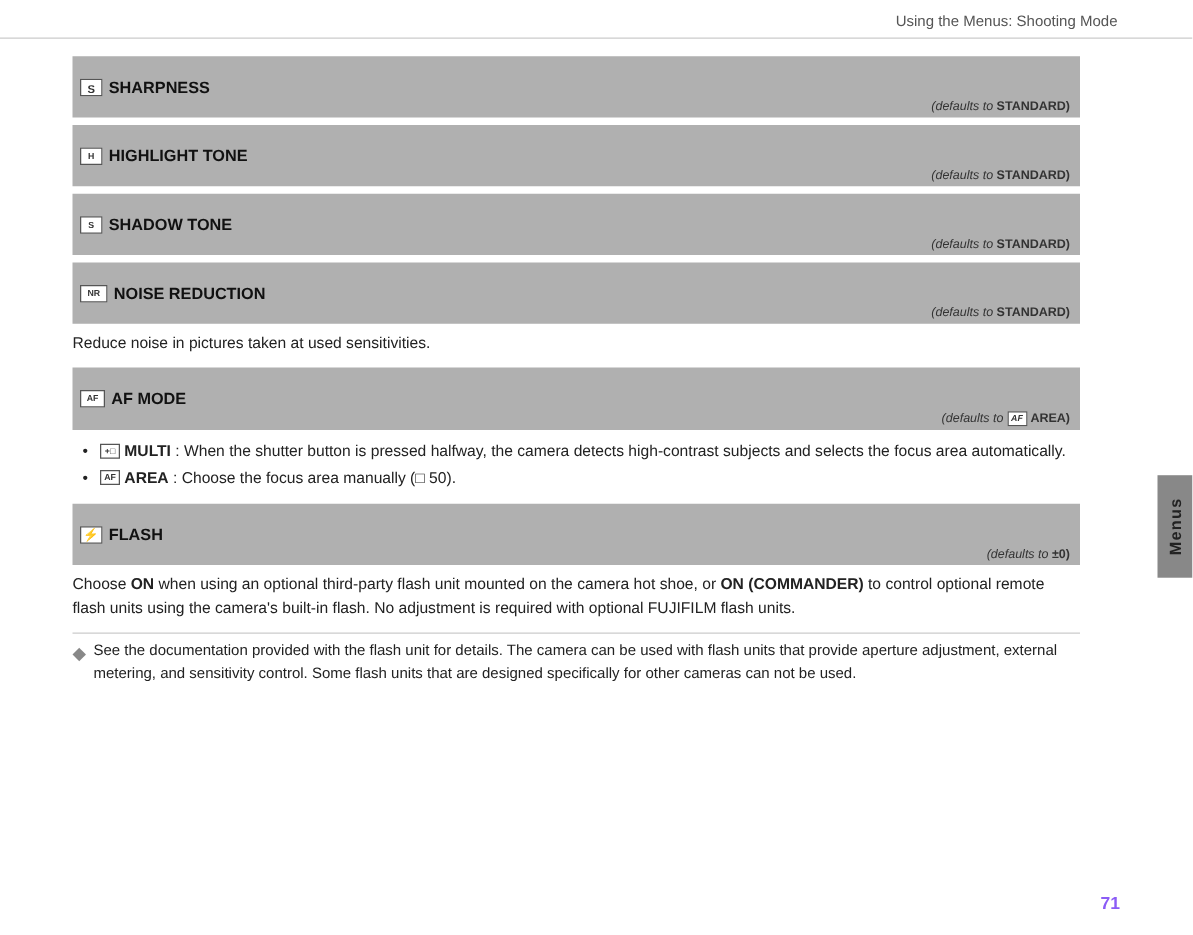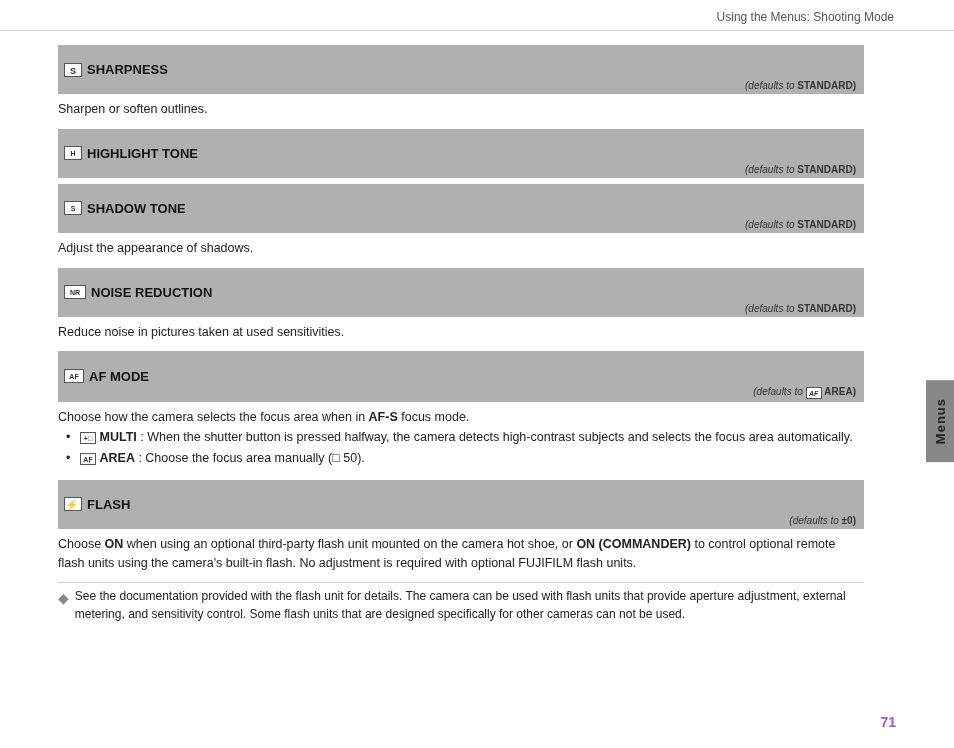--- a/index.html
+++ b/index.html
@@ -176,46 +176,40 @@
 
   <div class="section-bar">
     <div class="section-bar-title">
       <span class="section-icon">S</span>
       <span>SHARPNESS</span>
     </div>
     <div class="section-default">
       (defaults to <strong>STANDARD)</strong>
     </div>
   </div>
-  <div class="section-body">
-    <span>Sharpen or soften outlines.</span>
-  </div>
 
   <div class="section-bar">
     <div class="section-bar-title">
       <span class="section-icon" style="font-size:7px;">H</span>
       <span>HIGHLIGHT TONE</span>
     </div>
     <div class="section-default">
       (defaults to <strong>STANDARD)</strong>
     </div>
   </div>
 
   <div class="section-bar">
     <div class="section-bar-title">
       <span class="section-icon" style="font-size:7px;">S</span>
       <span>SHADOW TONE</span>
     </div>
     <div class="section-default">
       (defaults to <strong>STANDARD)</strong>
     </div>
   </div>
-  <div class="section-body">
-    <span>Adjust the appearance of shadows.</span>
-  </div>
 
   <div class="section-bar">
     <div class="section-bar-title">
       <span class="section-icon" style="font-size:7px; width:22px;">NR</span>
       <span>NOISE REDUCTION</span>
     </div>
     <div class="section-default">
       (defaults to <strong>STANDARD)</strong>
     </div>
   </div>
@@ -226,21 +220,20 @@
   <div class="section-bar">
     <div class="section-bar-title">
       <span class="section-icon" style="font-size:7px; width:20px;">AF</span>
       <span>AF MODE</span>
     </div>
     <div class="section-default">
       (defaults to <span class="inline-icon" style="font-size:7px;">AF</span> <strong>AREA)</strong>
     </div>
   </div>
   <div class="section-body">
-    <span>Choose how the camera selects the focus area when in <strong>AF-S</strong> focus mode.</span>
     <ul class="bullet-list">
       <li>
         <span class="inline-icon" style="font-size:7px;">+□</span>
         <strong> MULTI</strong>
         <span>: When the shutter button is pressed halfway, the camera detects high-contrast subjects and selects the focus area automatically.</span>
       </li>
       <li>
         <span class="inline-icon" style="font-size:7px;">AF</span>
         <strong> AREA</strong>
         <span>: Choose the focus area manually (□ 50).</span>

